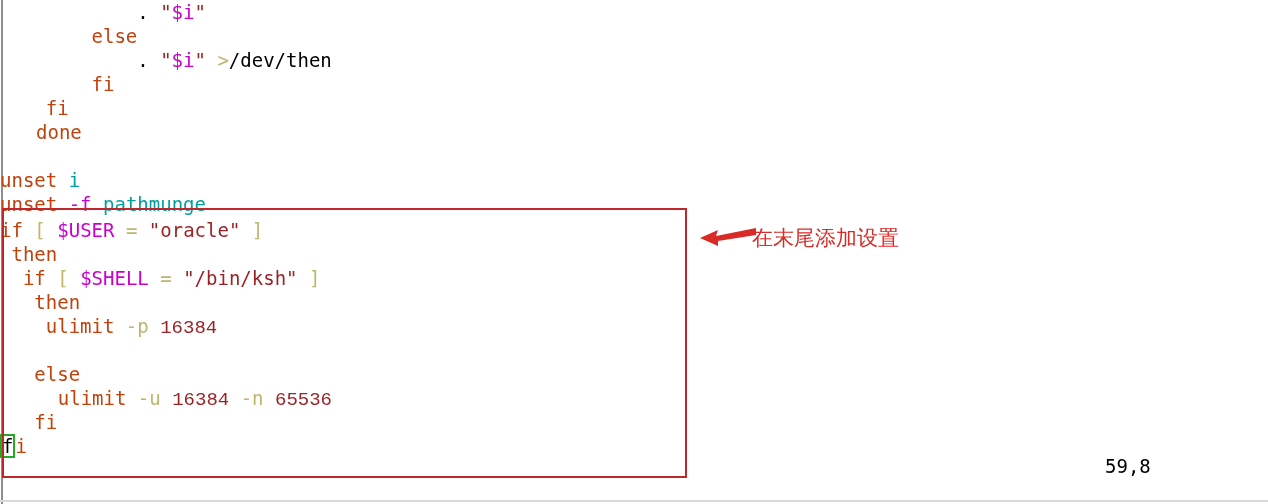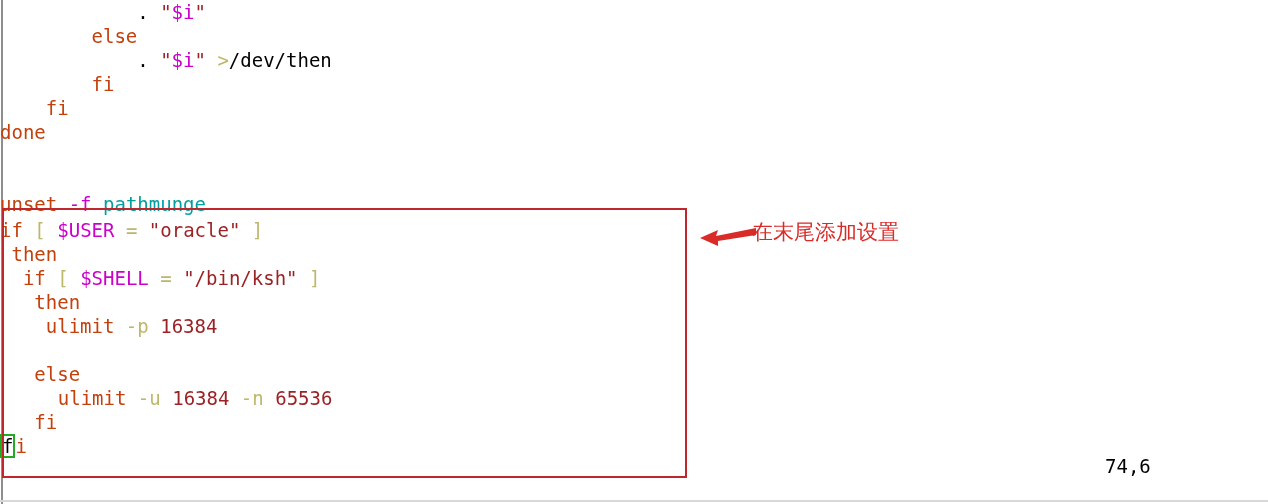--- a/index.html
+++ b/index.html
@@ -52,21 +52,21 @@
     letter-spacing: 0px;
   }
 
   
   .tok        { white-space: pre; }
   .c-plain    { color: #000000; }
   .c-stmt     { color: #c2410c; }   
   .c-ident    { color: #00a0a0; }   
   .c-var      { color: #cc00cc; }   
   .c-str      { color: #9b2226; }   
-  .c-num      { color: #9b2226; }
+  .c-num      { color: #9b2226; font-family: Liberation Mono, monospace; }
   .c-op       { color: #bdb76b; }
 
   
   .cursor-cell {
     display: inline-block;
     color: #000000;
     background: #ffffff;
     border: 2px solid #22aa22;
     box-sizing: border-box;
     padding: 0 0 0 0;
@@ -90,21 +90,21 @@
   #annotation-arrow {
     position: absolute;
     left: 700px;
     top: 226px;
     width: 56px;
     height: 24px;
   }
   #annotation-text {
     position: absolute;
     left: 752px;
-    top: 219px;
+    top: 225px;
     font-family: "DejaVu Sans", "Liberation Sans", sans-serif;
     font-size: 21px;
     line-height: 26px;
     color: #d92b28;
     white-space: pre;
   }
 
   
   #status-ruler {
     position: absolute;
@@ -120,22 +120,23 @@
 <body>
 
 <div id="left-edge-rule"></div>
 
 <div id="editor">
     <div class="code-line" style="top: 0px;"><span class="tok c-plain">            . </span><span class="tok c-str">"</span><span class="tok c-var">$i</span><span class="tok c-str">"</span></div>
     <div class="code-line" style="top: 24px;"><span class="tok c-plain">        </span><span class="tok c-stmt">else</span></div>
     <div class="code-line" style="top: 48px;"><span class="tok c-plain">            . </span><span class="tok c-str">"</span><span class="tok c-var">$i</span><span class="tok c-str">"</span><span class="tok c-op"> &gt;</span><span class="tok c-plain">/dev/then</span></div>
     <div class="code-line" style="top: 72px;"><span class="tok c-plain">        </span><span class="tok c-stmt">fi</span></div>
     <div class="code-line" style="top: 96px;"><span class="tok c-plain">    </span><span class="tok c-stmt">fi</span></div>
-    <div class="code-line" style="top: 120px;"><span class="tok c-stmt">done</span></div>
+    <div class="code-line" style="top: 120px; padding-left: 36px;"><span class="tok c-stmt">done</span></div>
     <div class="code-line" style="top: 144px;"><span class="tok c-plain"></span></div>
+    <div class="code-line" style="top: 168px;"><span class="tok c-stmt">unset</span><span class="tok c-plain"> </span><span class="tok c-ident">i</span></div>
     <div class="code-line" style="top: 192px;"><span class="tok c-stmt">unset</span><span class="tok c-plain"> </span><span class="tok c-var">-f</span><span class="tok c-plain"> </span><span class="tok c-ident">pathmunge</span></div>
     <div class="code-line" style="top: 218px;"><span class="tok c-stmt">if</span><span class="tok c-plain"> </span><span class="tok c-op">[</span><span class="tok c-plain"> </span><span class="tok c-var">$USER</span><span class="tok c-plain"> </span><span class="tok c-op">=</span><span class="tok c-plain"> </span><span class="tok c-str">"oracle"</span><span class="tok c-plain"> </span><span class="tok c-op">]</span></div>
     <div class="code-line" style="top: 242px;"><span class="tok c-plain"> </span><span class="tok c-stmt">then</span></div>
     <div class="code-line" style="top: 266px;"><span class="tok c-plain">  </span><span class="tok c-stmt">if</span><span class="tok c-plain"> </span><span class="tok c-op">[</span><span class="tok c-plain"> </span><span class="tok c-var">$SHELL</span><span class="tok c-plain"> </span><span class="tok c-op">=</span><span class="tok c-plain"> </span><span class="tok c-str">"/bin/ksh"</span><span class="tok c-plain"> </span><span class="tok c-op">]</span></div>
     <div class="code-line" style="top: 290px;"><span class="tok c-plain">   </span><span class="tok c-stmt">then</span></div>
     <div class="code-line" style="top: 314px;"><span class="tok c-plain">    </span><span class="tok c-stmt">ulimit</span><span class="tok c-plain"> </span><span class="tok c-op">-p</span><span class="tok c-plain"> </span><span class="tok c-num">16384</span></div>
     <div class="code-line" style="top: 362px;"><span class="tok c-plain">   </span><span class="tok c-stmt">else</span></div>
     <div class="code-line" style="top: 386px; margin-left: 12px;"><span class="tok c-plain">    </span><span class="tok c-stmt">ulimit</span><span class="tok c-plain"> </span><span class="tok c-op">-u</span><span class="tok c-plain"> </span><span class="tok c-num">16384</span><span class="tok c-plain"> </span><span class="tok c-op">-n</span><span class="tok c-plain"> </span><span class="tok c-num">65536</span></div>
     <div class="code-line" style="top: 410px;"><span class="tok c-plain">   </span><span class="tok c-stmt">fi</span></div>
     <div class="code-line" style="top: 434px;"><span class="cursor-cell">f</span><span class="tok c-stmt">i</span></div>
@@ -144,15 +145,15 @@
 <div id="annotation-box"></div>
 
 <div id="annotation-arrow">
   <svg width="56" height="24" viewBox="0 0 56 24" xmlns="http://www.w3.org/2000/svg">
     <polygon points="0,12 18,4 16,10 56,2 56,9 18,15 18,20" fill="#d92b28"></polygon>
   </svg>
 </div>
 
 <div id="annotation-text">在末尾添加设置</div>
 
-<div id="status-ruler">74,6</div>
+<div id="status-ruler">59,8</div>
 
 <div id="bottom-edge-rule"></div>
 
 </body></html>

